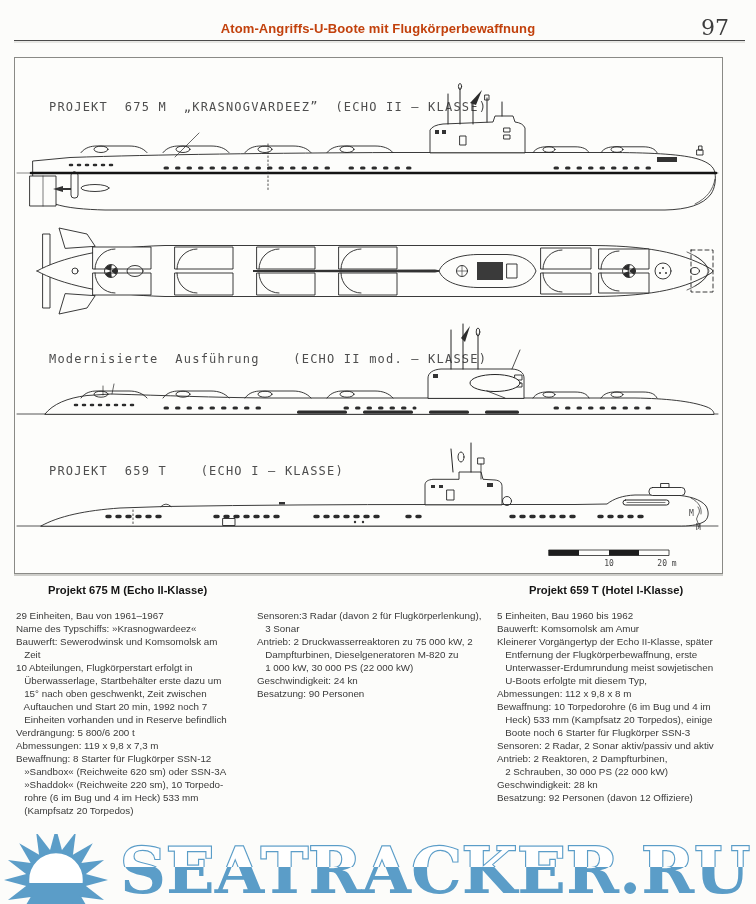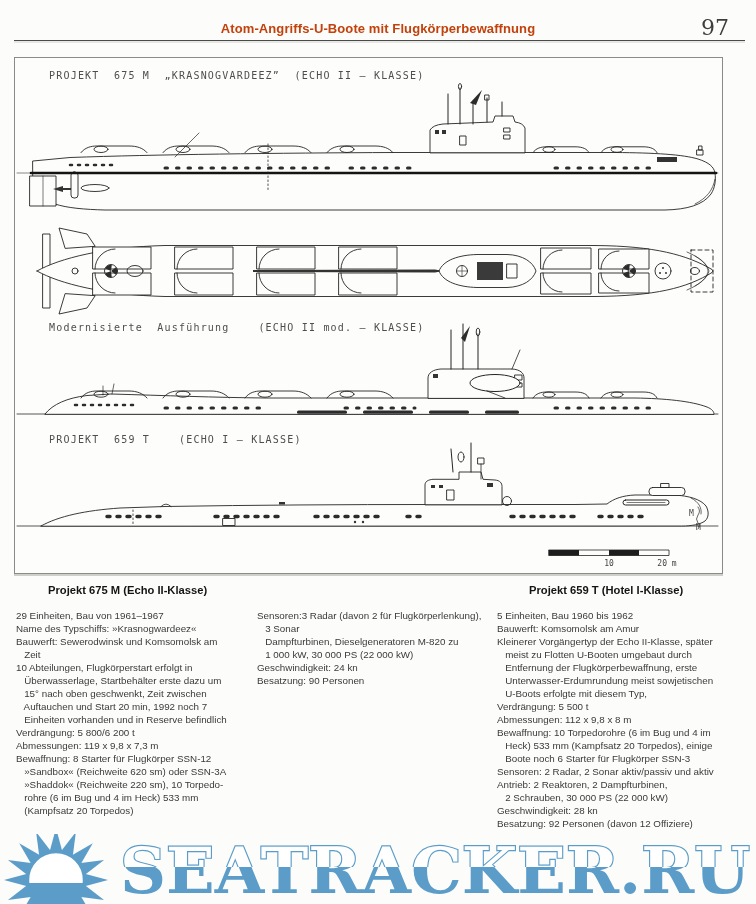--- a/index.html
+++ b/index.html
@@ -6,22 +6,22 @@
   body{width:756px;height:904px;position:relative;overflow:hidden;
        background:#fcfcfa;font-family:"Liberation Sans",sans-serif;}
   .page-header-title{position:absolute;left:0;top:21px;width:756px;text-align:center;
        font-size:13px;font-weight:bold;color:#c2410c;letter-spacing:.1px;}
   .page-number{position:absolute;right:27px;top:15px;font-family:"DejaVu Serif",serif;
        font-size:22px;color:#3d3d3d;}
   .header-rule{position:absolute;left:14px;top:40px;width:731px;height:0;
        border-top:1.6px solid #4a4a4a;box-shadow:0 1.5px 0 #d2d2cd;}
   .figure-frame{position:absolute;left:14px;top:57px;width:707px;height:515px;
        border:1px solid #8a8a86;background:#fdfdfb;box-shadow:0 2px 0 rgba(150,150,145,.45);}
-  .draw-label{position:absolute;font-family:"DejaVu Sans Mono",monospace;font-size:10px;
-       line-height:11px;letter-spacing:1.2px;color:#4e4e4e;white-space:pre;}
+  .draw-label{position:absolute;font-family:"DejaVu Sans Mono",monospace;font-size:12px;
+       line-height:11px;letter-spacing:1.2px;color:#4e4e4e;white-space:pre;margin-top:32px;}
   .drawings{position:absolute;left:0;top:0;}
   .col-heading{position:absolute;font-size:11.2px;font-weight:bold;color:#141414;padding-left:32px;}
   .col-body{position:absolute;font-size:9.8px;line-height:13px;color:#3a3a3a;}
   .line{white-space:pre;}
   .watermark{position:absolute;left:0;top:834px;}
   svg{display:block;}
 </style>
 </head>
 <body>
 
@@ -262,34 +262,33 @@
     <div class="line">Abmessungen: 119 x 9,8 x 7,3 m</div>
     <div class="line">Bewaffnung: 8 Starter für Flugkörper SSN-12</div>
     <div class="line">   »Sandbox« (Reichweite 620 sm) oder SSN-3A</div>
     <div class="line">   »Shaddok« (Reichweite 220 sm), 10 Torpedo-</div>
     <div class="line">   rohre (6 im Bug und 4 im Heck) 533 mm</div>
     <div class="line">   (Kampfsatz 20 Torpedos)</div>
   </div>
 <div class="col-body" style="left:257px;top:609px;width:242px">
     <div class="line">Sensoren:3 Radar (davon 2 für Flugkörperlenkung),</div>
     <div class="line">   3 Sonar</div>
+    <div class="line">Antrieb: 2 Druckwasserreaktoren zu 75 000 kW, 2</div>
     <div class="line">   Dampfturbinen, Dieselgeneratoren M-820 zu</div>
     <div class="line">   1 000 kW, 30 000 PS (22 000 kW)</div>
     <div class="line">Geschwindigkeit: 24 kn</div>
     <div class="line">Besatzung: 90 Personen</div>
   </div>
 <div class="col-body" style="left:497px;top:609px;width:258px">
     <div class="line">5 Einheiten, Bau 1960 bis 1962</div>
     <div class="line">Bauwerft: Komsomolsk am Amur</div>
     <div class="line">Kleinerer Vorgängertyp der Echo II-Klasse, später</div>
-    <div class="line">   meist zu Flotten U-Booten umgebaut durch</div>
     <div class="line">   Entfernung der Flugkörperbewaffnung, erste</div>
     <div class="line">   Unterwasser-Erdumrundung meist sowjetischen</div>
     <div class="line">   U-Boots erfolgte mit diesem Typ,</div>
-    <div class="line">Verdrängung: 5 500 t</div>
     <div class="line">Abmessungen: 112 x 9,8 x 8 m</div>
     <div class="line">Bewaffnung: 10 Torpedorohre (6 im Bug und 4 im</div>
     <div class="line">   Heck) 533 mm (Kampfsatz 20 Torpedos), einige</div>
     <div class="line">   Boote noch 6 Starter für Flugkörper SSN-3</div>
     <div class="line">Sensoren: 2 Radar, 2 Sonar aktiv/passiv und aktiv</div>
     <div class="line">Antrieb: 2 Reaktoren, 2 Dampfturbinen,</div>
     <div class="line">   2 Schrauben, 30 000 PS (22 000 kW)</div>
     <div class="line">Geschwindigkeit: 28 kn</div>
     <div class="line">Besatzung: 92 Personen (davon 12 Offiziere)</div>
   </div>

